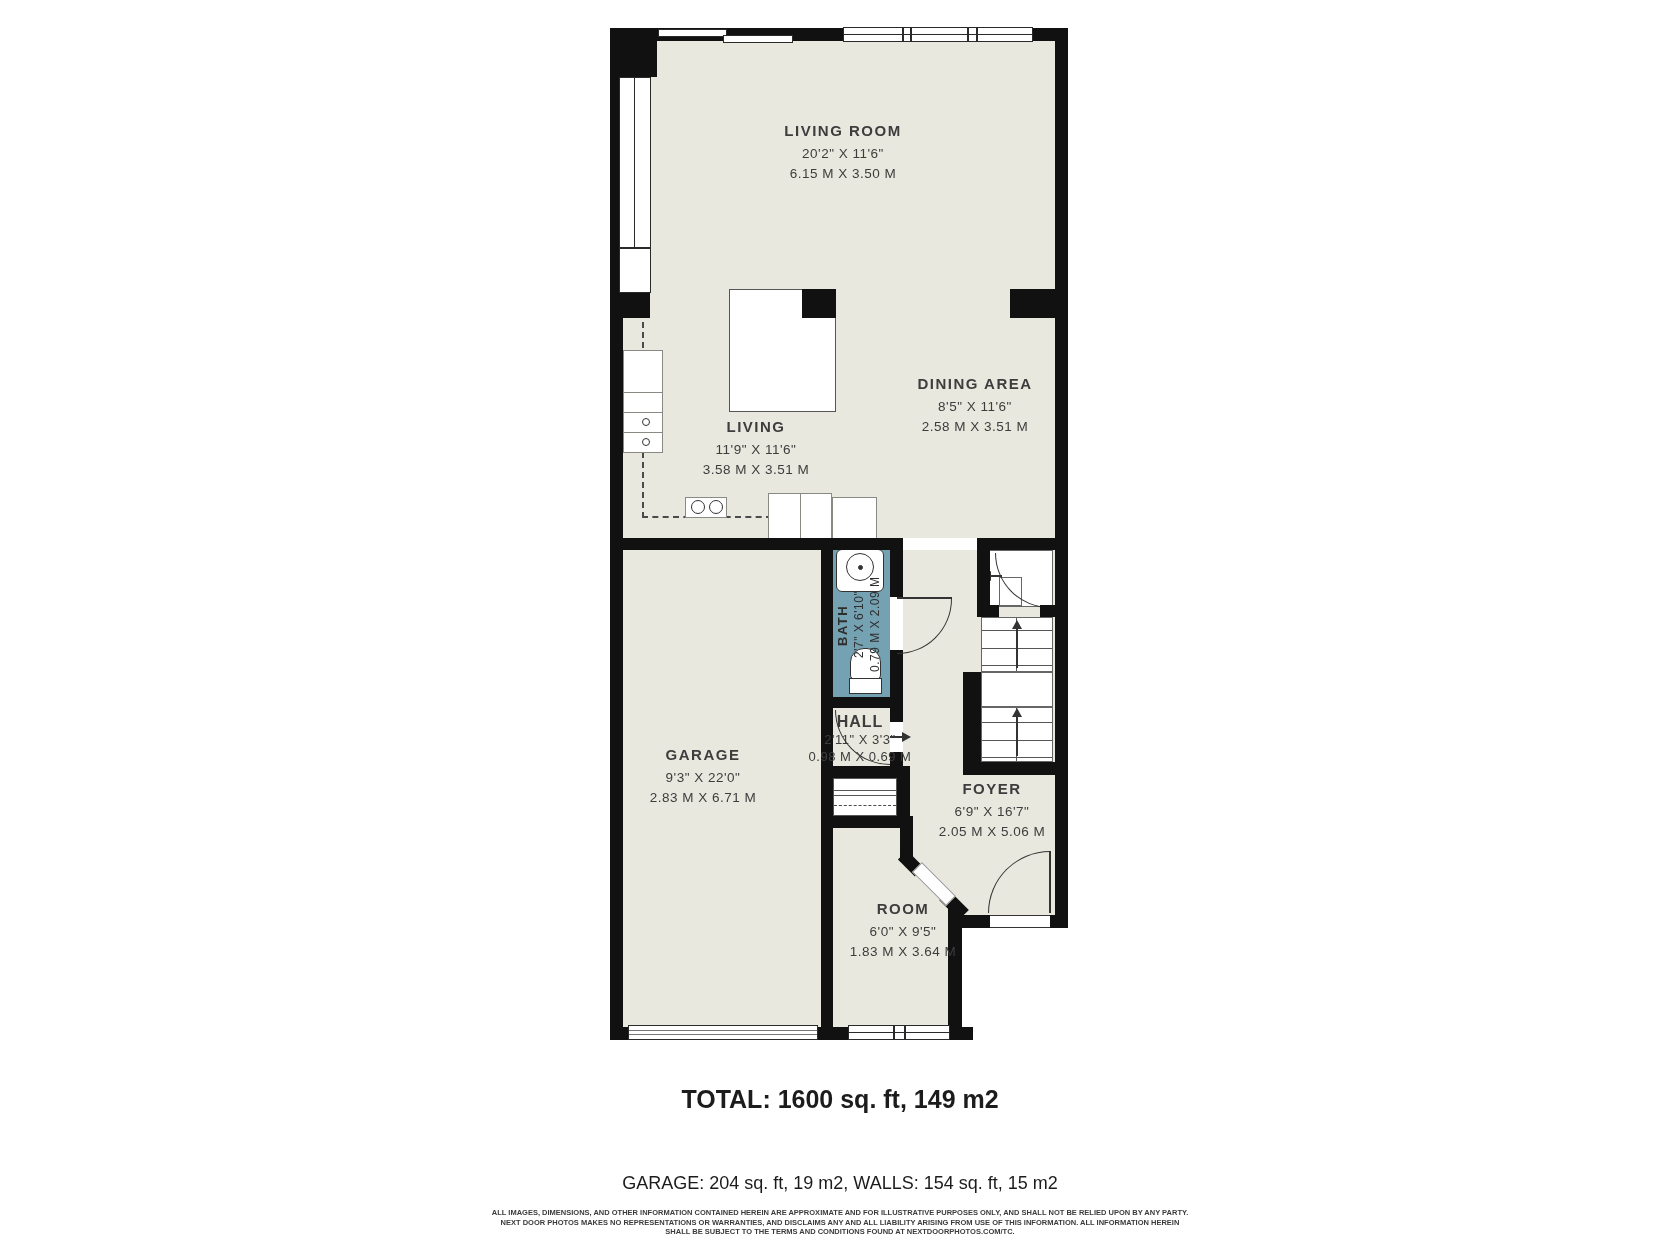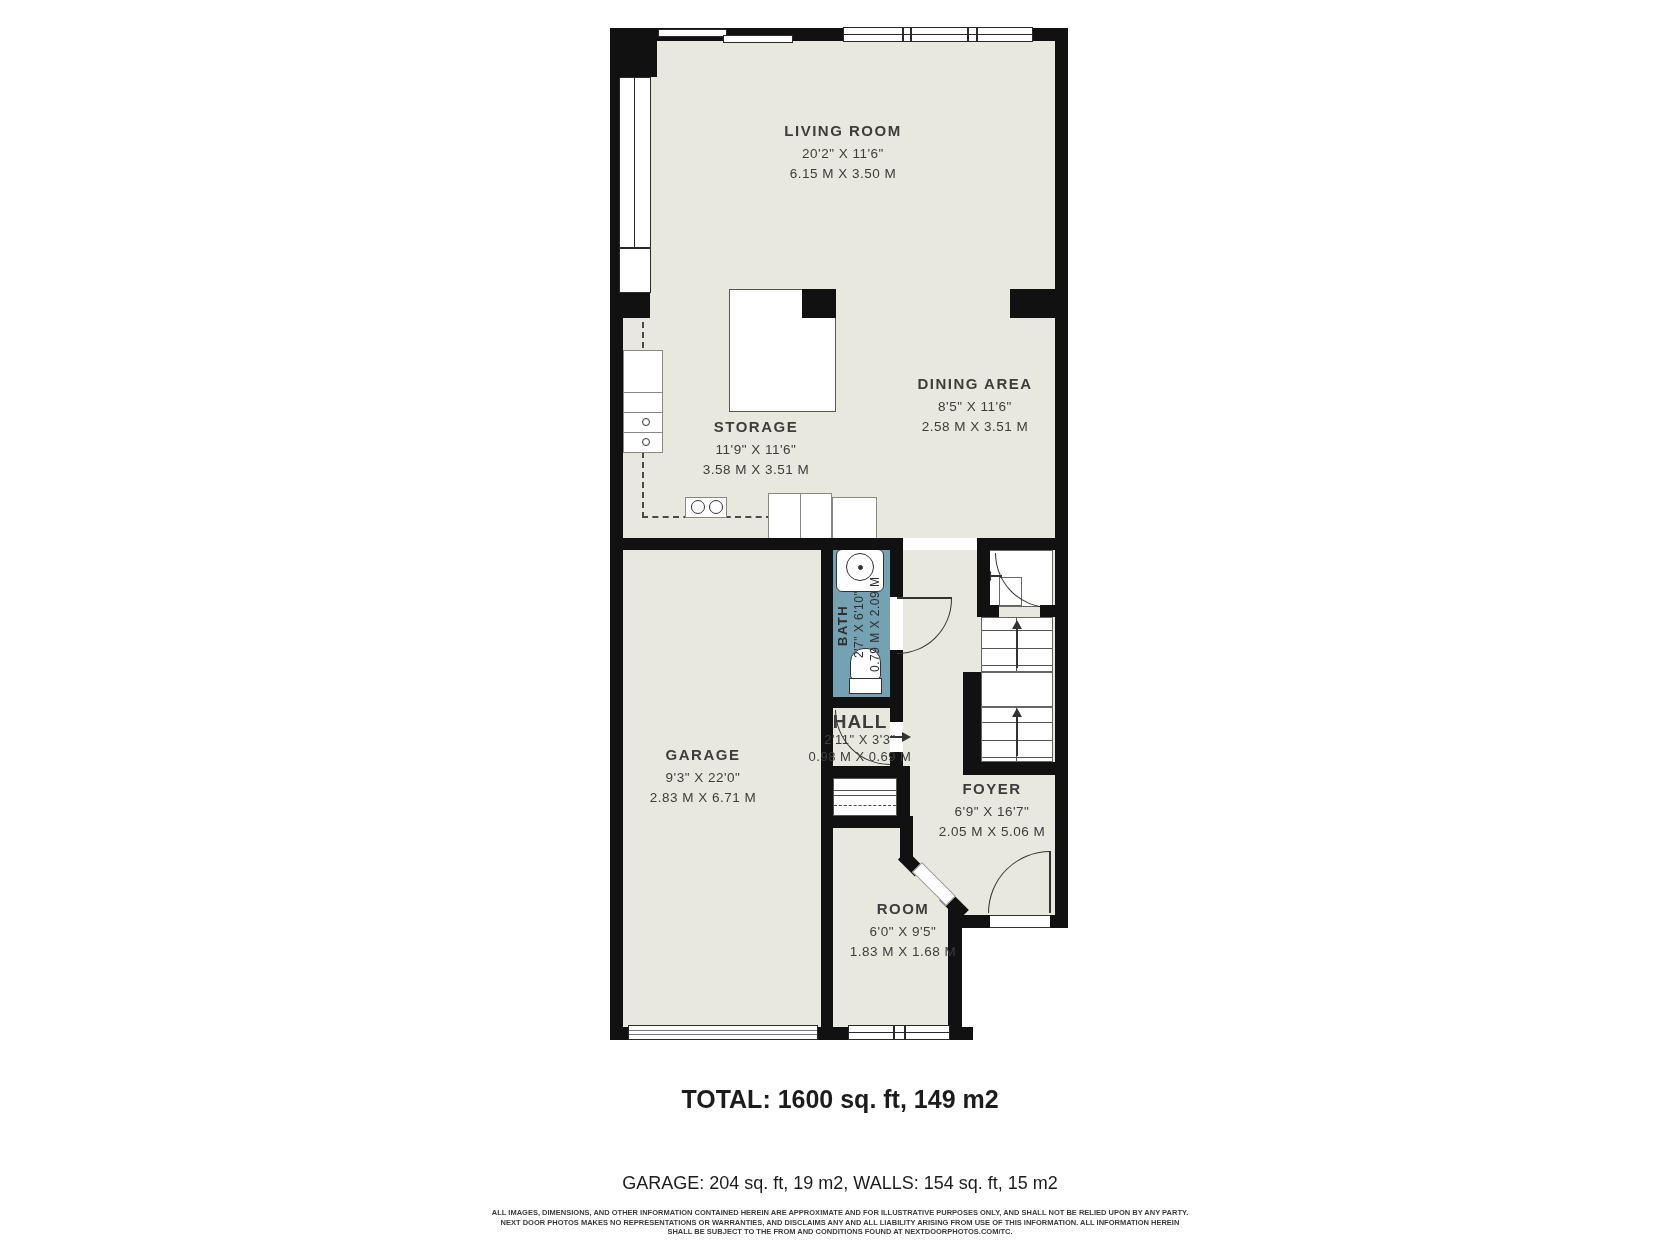--- a/index.html
+++ b/index.html
@@ -10,21 +10,21 @@
   .wh {position:absolute;background:#ffffff;}            
   .bx {position:absolute;background:#ffffff;border:1px solid #8a8a84;box-sizing:border-box;}
   .win{position:absolute;background:#ffffff;border:1.5px solid #2a2a2a;box-sizing:border-box;}
   .ln {position:absolute;background:#555;}
   .dash-v{position:absolute;border-left:2px dashed #4a4a4a;}
   .dash-h{position:absolute;border-top:2px dashed #4a4a4a;}
   .arc{position:absolute;box-sizing:border-box;}
   .rlabel{position:absolute;transform:translateX(-50%);text-align:center;color:#3d3d3d;white-space:nowrap;z-index:30;}
   .rname{font-size:15px;line-height:17px;letter-spacing:1.5px;font-weight:bold;margin-bottom:5px;}
   .rdim{font-size:13.5px;line-height:19.5px;letter-spacing:0.5px;}
-  .rlabel.small .rname{font-size:19px;line-height:15px;margin-bottom:2px;letter-spacing:1px;}
+  .rlabel.small .rname{font-size:16px;line-height:15px;margin-bottom:2px;letter-spacing:1px;}
   .rlabel.small .rdim{font-size:13px;line-height:17px;}
   .vtext{position:absolute;writing-mode:vertical-rl;transform:rotate(180deg);color:#2e2e2e;
          letter-spacing:0.5px;text-align:center;z-index:30;white-space:nowrap;}
   .sumline{position:absolute;left:0;width:1680px;text-align:center;color:#1c1c1c;z-index:10;}
   .tri{position:absolute;width:0;height:0;}
   .circ{position:absolute;border:1.5px solid #333;border-radius:50%;background:#fff;box-sizing:border-box;}
 </style>
 </head>
 <body>
 
@@ -161,21 +161,21 @@
   <div class="ln" style="left:849px;top:1032px;width:100px;height:1px;background:#2a2a2a;"></div>
   <div class="ln" style="left:893px;top:1026px;width:1.5px;height:13px;background:#2a2a2a;"></div>
   <div class="ln" style="left:904px;top:1026px;width:1.5px;height:13px;background:#2a2a2a;"></div>
 
   <div class="rlabel" style="left:843px;top:122px;">
     <div class="rname">LIVING ROOM</div>
     <div class="rdim">20'2" X 11'6"</div>
     <div class="rdim">6.15 M X 3.50 M</div>
   </div>
   <div class="rlabel" style="left:756px;top:418px;">
-    <div class="rname">STORAGE</div>
+    <div class="rname">LIVING</div>
     <div class="rdim">11'9" X 11'6"</div>
     <div class="rdim">3.58 M X 3.51 M</div>
   </div>
   <div class="rlabel" style="left:975px;top:375px;">
     <div class="rname">DINING AREA</div>
     <div class="rdim">8'5" X 11'6"</div>
     <div class="rdim">2.58 M X 3.51 M</div>
   </div>
   <div class="rlabel" style="left:703px;top:746px;">
     <div class="rname">GARAGE</div>
@@ -188,26 +188,26 @@
     <div class="rdim">0.98 M X 0.69 M</div>
   </div>
   <div class="rlabel" style="left:992px;top:780px;">
     <div class="rname">FOYER</div>
     <div class="rdim">6'9" X 16'7"</div>
     <div class="rdim">2.05 M X 5.06 M</div>
   </div>
   <div class="rlabel" style="left:903px;top:900px;">
     <div class="rname">ROOM</div>
     <div class="rdim">6'0" X 9'5"</div>
-    <div class="rdim">1.83 M X 1.68 M</div>
+    <div class="rdim">1.83 M X 3.64 M</div>
   </div>
 
   <div class="vtext" style="left:835px;top:565px;height:120px;font-size:13px;font-weight:bold;letter-spacing:1.5px;">BATH</div>
   <div class="vtext" style="left:852px;top:558px;height:132px;font-size:12px;">2'7" X 6'10"</div>
   <div class="vtext" style="left:868px;top:553px;height:142px;font-size:12px;">0.79 M X 2.09 M</div>
 
   <div class="sumline" style="top:1085px;font-size:25px;font-weight:bold;z-index:20;">TOTAL: 1600 sq. ft, 149 m2</div>
   <div class="sumline" style="top:1173px;font-size:18px;z-index:20;">GARAGE: 204 sq. ft, 19 m2, WALLS: 154 sq. ft, 15 m2</div>
   <div class="sumline" style="top:1208px;font-size:7.5px;line-height:9.3px;font-weight:bold;color:#3b3b3b;z-index:20;">ALL IMAGES, DIMENSIONS, AND OTHER INFORMATION CONTAINED HEREIN ARE APPROXIMATE AND FOR ILLUSTRATIVE PURPOSES ONLY, AND SHALL NOT BE RELIED UPON BY ANY PARTY.</div>
   <div class="sumline" style="top:1217.5px;font-size:7.5px;line-height:9.3px;font-weight:bold;color:#3b3b3b;z-index:20;">NEXT DOOR PHOTOS MAKES NO REPRESENTATIONS OR WARRANTIES, AND DISCLAIMS ANY AND ALL LIABILITY ARISING FROM USE OF THIS INFORMATION. ALL INFORMATION HEREIN</div>
-  <div class="sumline" style="top:1227px;font-size:7.5px;line-height:9.3px;font-weight:bold;color:#3b3b3b;z-index:20;">SHALL BE SUBJECT TO THE FROM AND CONDITIONS FOUND AT NEXTDOORPHOTOS.COM/TC.</div>
+  <div class="sumline" style="top:1227px;font-size:7.5px;line-height:9.3px;font-weight:bold;color:#3b3b3b;z-index:20;">SHALL BE SUBJECT TO THE TERMS AND CONDITIONS FOUND AT NEXTDOORPHOTOS.COM/TC.</div>
 
 </div>
 
 </body></html>

